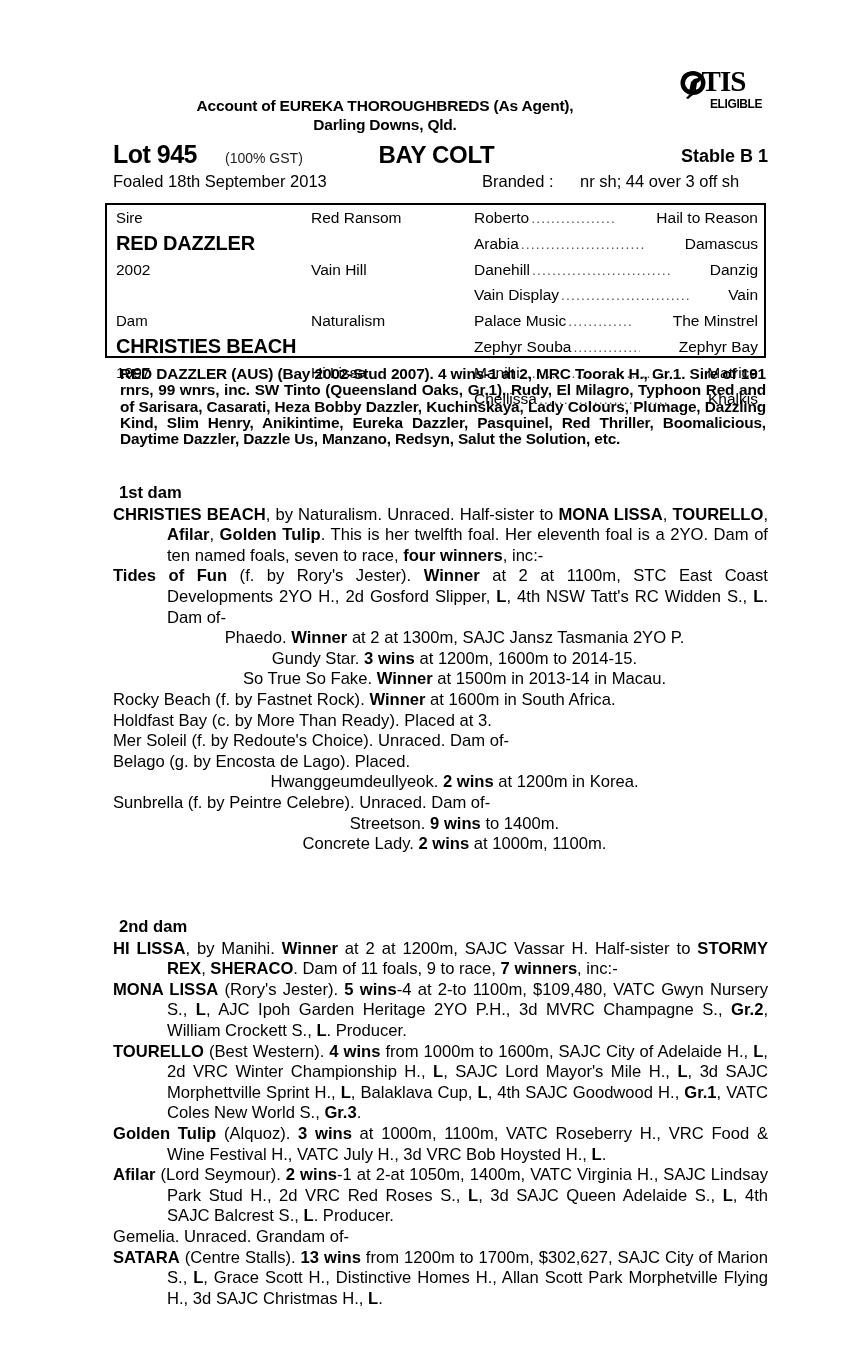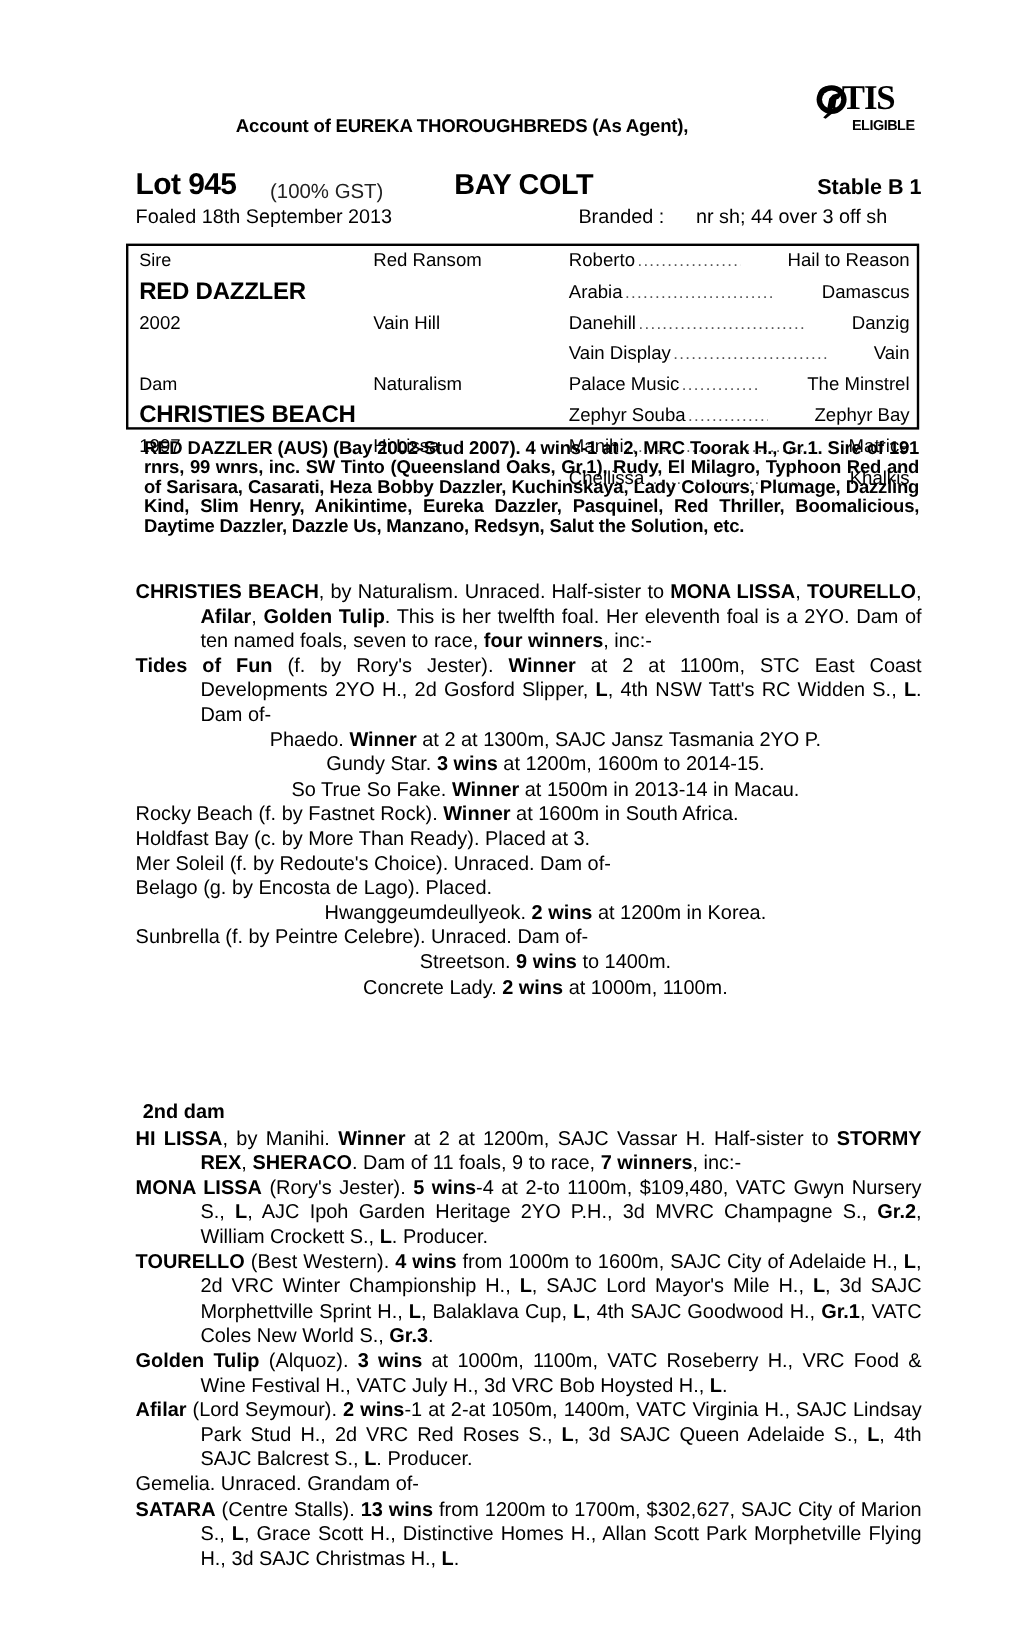--- a/index.html
+++ b/index.html
@@ -55,21 +55,21 @@
   .lot {
     position: absolute;
     left: 8px; top: 0;
     font-size: 25px;
     font-weight: bold;
     letter-spacing: -0.5px;
   }
   .gst {
     position: absolute;
     left: 120px; top: 10px;
-    font-size: 17px;
+    font-size: 14px;
     color: #222;
   }
   .colour-sex {
     position: absolute;
     left: 0; top: 1px;
     width: 663px;
     text-align: center;
     font-size: 24px;
     font-weight: bold;
     letter-spacing: -0.3px;
@@ -198,20 +198,21 @@
         <ellipse cx="13" cy="17" rx="8" ry="7.5" fill="#fff"></ellipse>
         <path d="M9 26 L11 16 L14 13 L18 12 L20 9 L21 13 L19 16 L17 17 L16 23 L19 27 L17 28 L14 24 L12 27 Z" fill="#000"></path>
         <path d="M6 32 L11 27 L13 29 L8 33 Z" fill="#000"></path>
       </g>
       <text x="30" y="42" font-family="Liberation Sans, sans-serif" font-size="12" font-weight="bold" letter-spacing="-0.4">ELIGIBLE</text>
     </svg>
   </div>
 
   <div class="account-block">
     <div>Account of EUREKA THOROUGHBREDS (As Agent),</div>
+    <div>Darling Downs, Qld.</div>
   </div>
 
   <div class="titlerow">
     <span class="colour-sex">BAY COLT</span>
     <span class="lot">Lot 945</span>
     <span class="gst">(100% GST)</span>
     <span class="stable">Stable B 1</span>
   </div>
 
   <div class="subrow">
@@ -285,20 +286,21 @@
             <span class="lval">Khalkis</span>
           </div>
         </div>
 
     </div>
   </div>
 
   <div class="sire-summary">RED DAZZLER (AUS) (Bay 2002-Stud 2007). 4 wins-1 at 2, MRC Toorak H., Gr.1. Sire of 191 rnrs, 99 wnrs, inc. SW Tinto (Queensland Oaks, Gr.1), Rudy, El Milagro, Typhoon Red and of Sarisara, Casarati, Heza Bobby Dazzler, Kuchinskaya, Lady Colours, Plumage, Dazzling Kind, Slim Henry, Anikintime, Eureka Dazzler, Pasquinel, Red Thriller, Boomalicious, Daytime Dazzler, Dazzle Us, Manzano, Redsyn, Salut the Solution, etc.</div>
 
   <div class="prose" id="dam1">
+    <div class="damhead">1st dam</div>
     <div id="dam1-body">
         <div class="p lvl1"><b>CHRISTIES BEACH</b>, by Naturalism. Unraced. Half-sister to <b>MONA LISSA</b>, <b>TOURELLO</b>, <b>Afilar</b>, <b>Golden Tulip</b>. This is her twelfth foal. Her eleventh foal is a 2YO. Dam of ten named foals, seven to race, <b>four winners</b>, inc:-</div>
         <div class="p lvl1"><b>Tides of Fun</b> (f. by Rory's Jester). <b>Winner</b> at 2 at 1100m, STC East Coast Developments 2YO H., 2d Gosford Slipper, <b>L</b>, 4th NSW Tatt's RC Widden S., <b>L</b>. Dam of-</div>
         <div class="p lvl2 nj">Phaedo. <b>Winner</b> at 2 at 1300m, SAJC Jansz Tasmania 2YO P.</div>
         <div class="p lvl2 nj">Gundy Star. <b>3 wins</b> at 1200m, 1600m to 2014-15.</div>
         <div class="p lvl2 nj">So True So Fake. <b>Winner</b> at 1500m in 2013-14 in Macau.</div>
         <div class="p lvl1">Rocky Beach (f. by Fastnet Rock). <b>Winner</b> at 1600m in South Africa.</div>
         <div class="p lvl1">Holdfast Bay (c. by More Than Ready). Placed at 3.</div>
         <div class="p lvl1">Mer Soleil (f. by Redoute's Choice). Unraced. Dam of-</div>
         <div class="p lvl1">Belago (g. by Encosta de Lago). Placed.</div>

